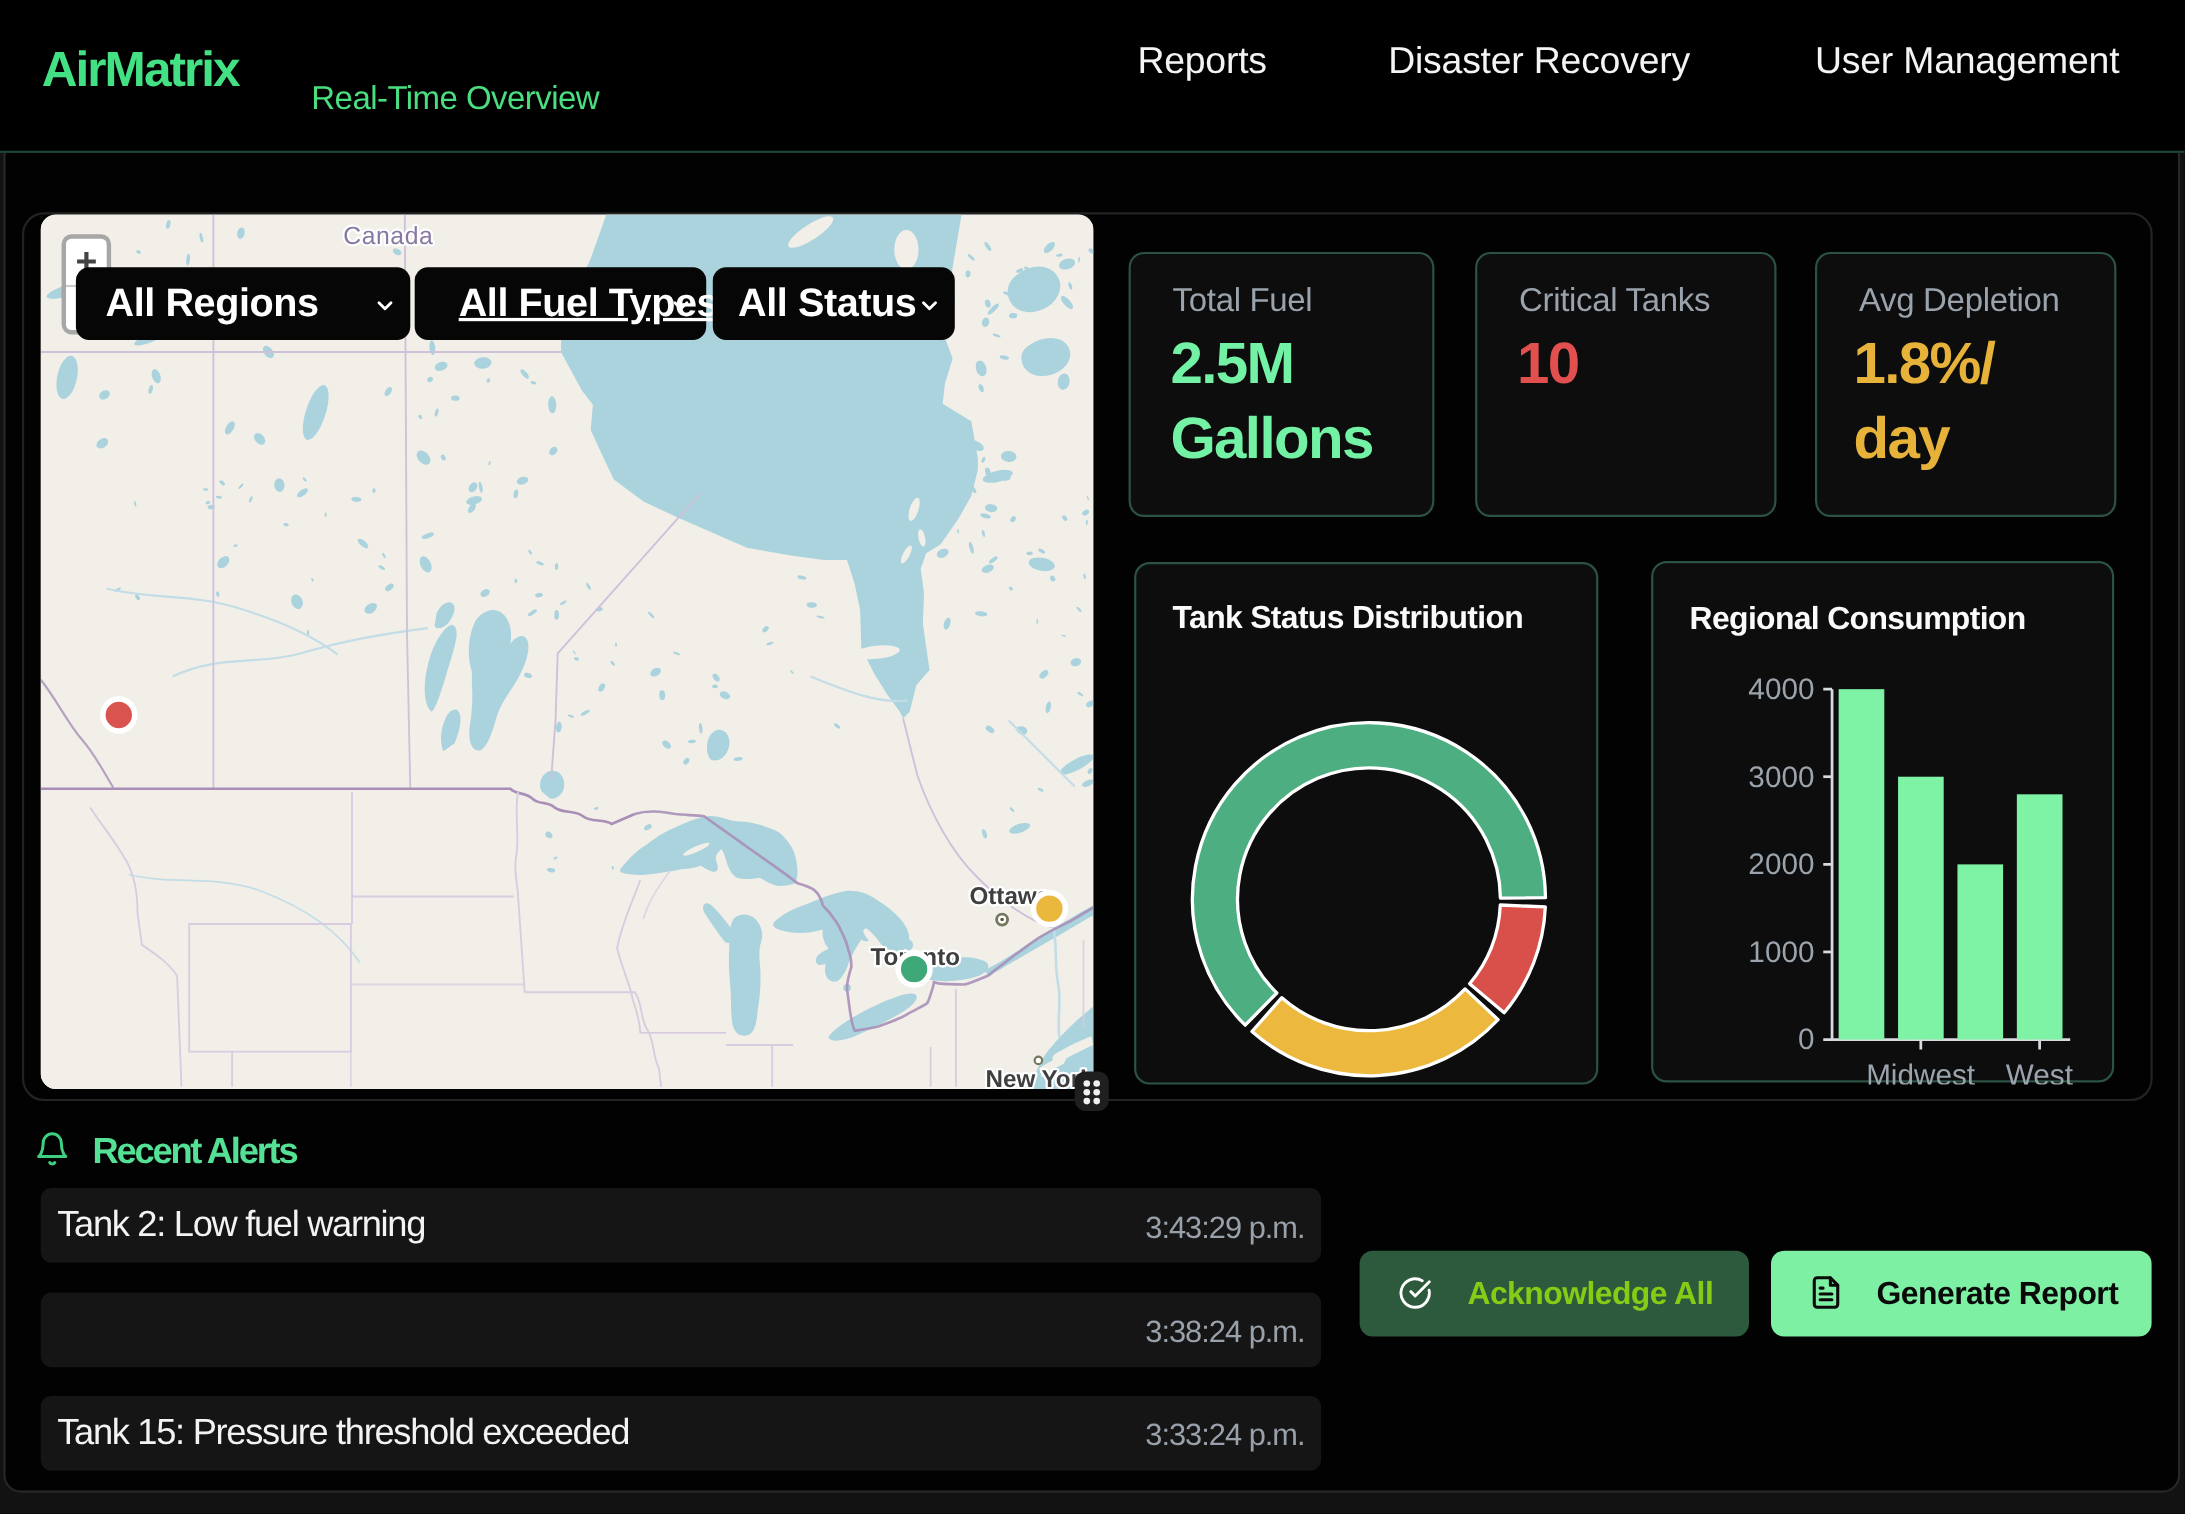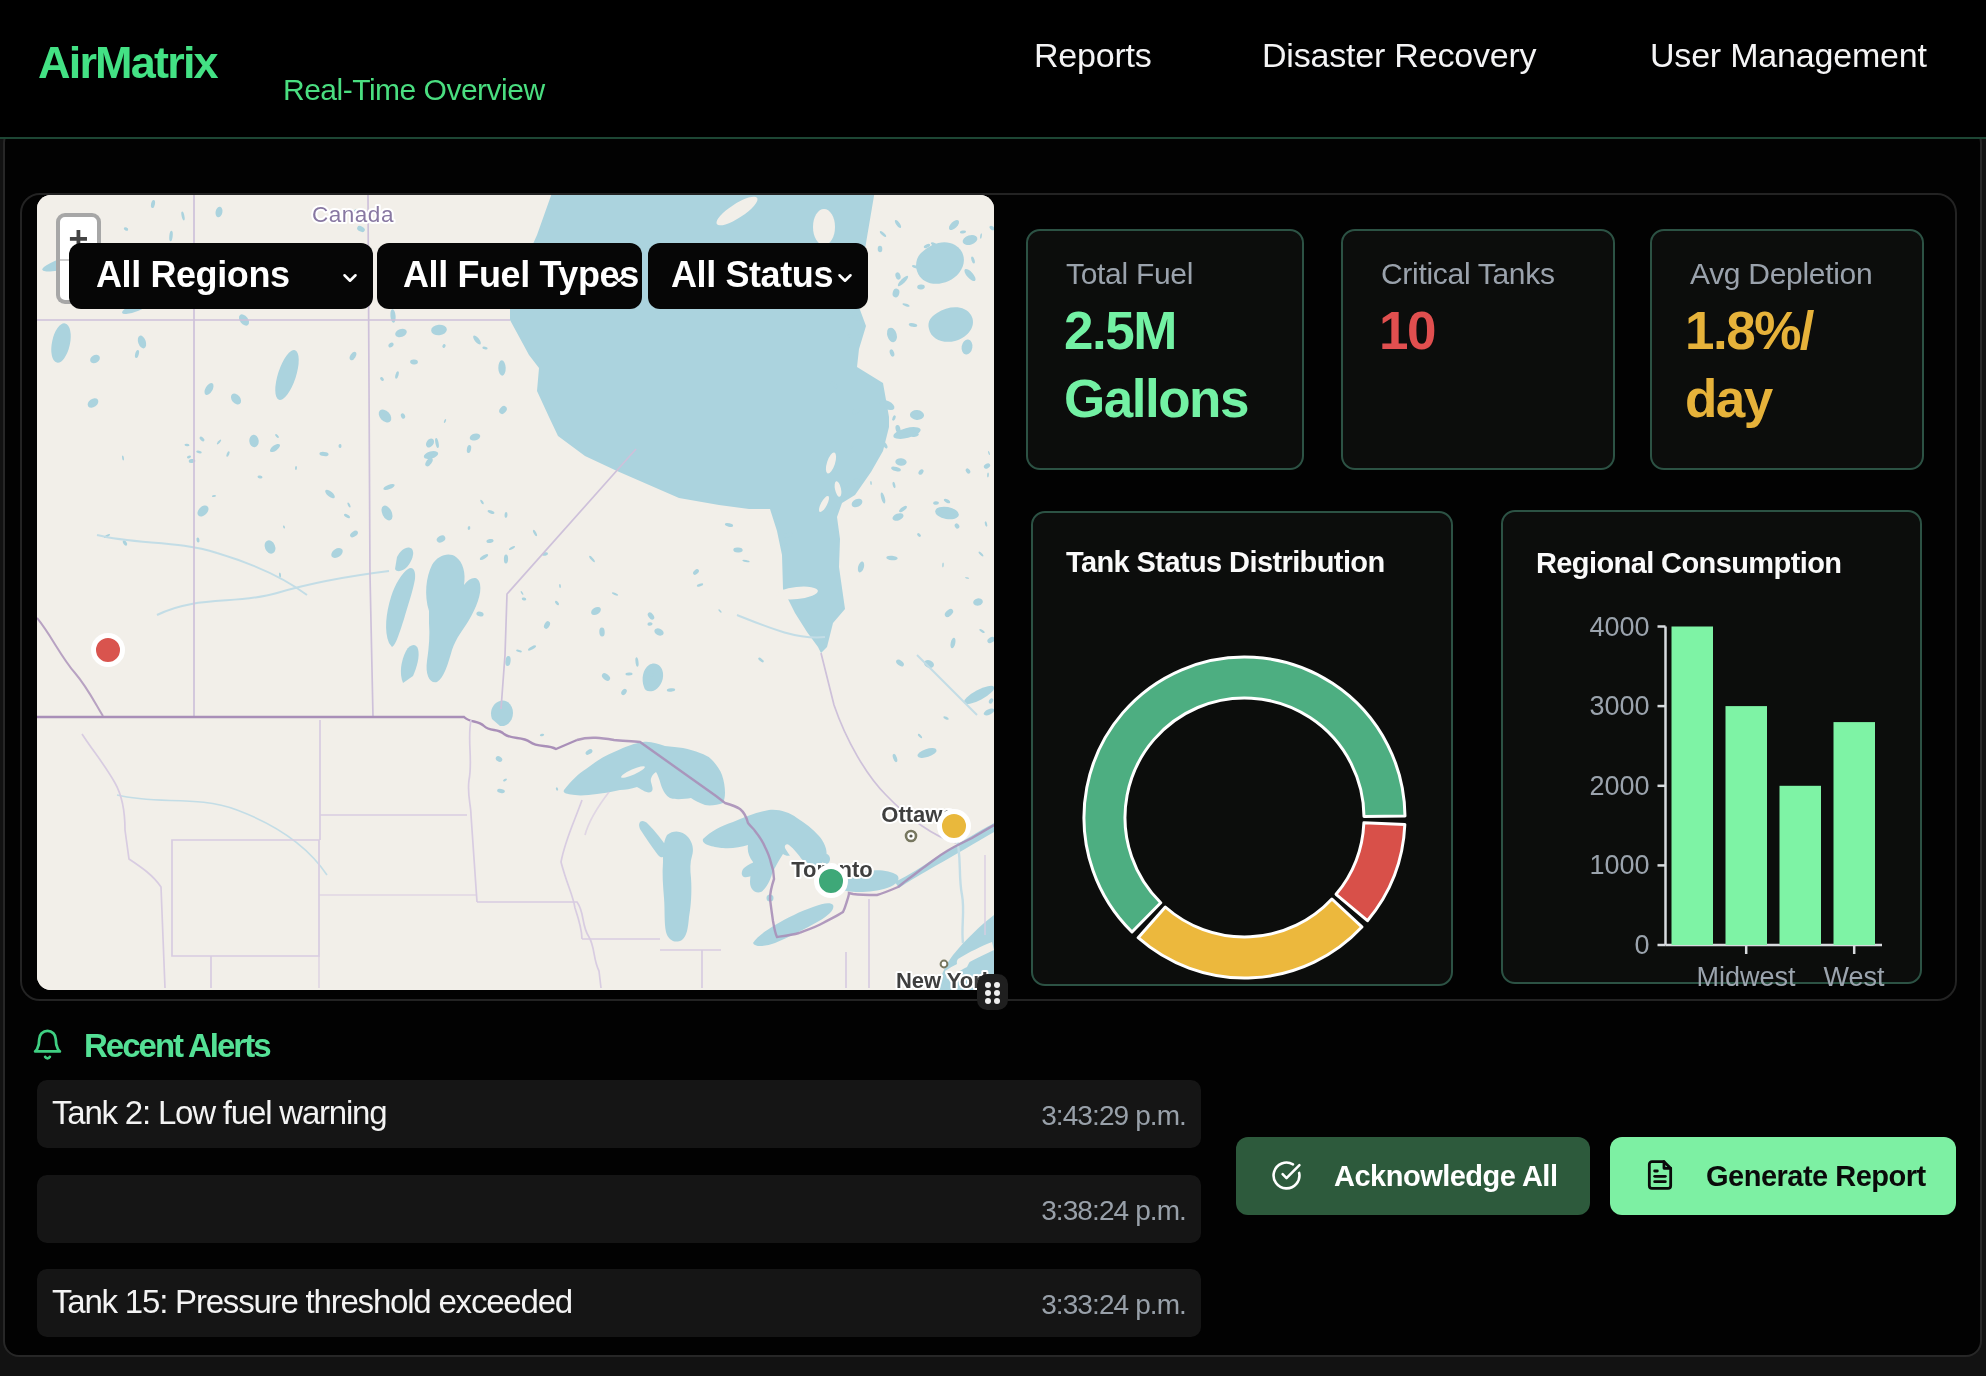--- a/index.html
+++ b/index.html
@@ -346,21 +346,21 @@
 </svg></div>
 
 <div id="zoomctl">
     <div class="plus">+</div>
     <div class="hr"></div>
   </div>
 <div class="dd" style="left:69px; width:304px;"><span style="padding-left:27px;">All Regions</span>
   <svg class="chev" width="22" height="22" viewBox="0 0 24 24" fill="none" stroke="#fff" stroke-width="2.8" stroke-linecap="round" stroke-linejoin="round">
       <path d="M6 9l6 6 6-6"></path>
     </svg></div>
-<div class="dd" style="left:377px; width:265px;"><span style="padding-left:26px;">All Fuel Types</span>
+<div class="dd" style="left:377px; width:265px;"><span style="padding-left:40px;text-decoration:underline;">All Fuel Types</span>
   <svg class="chev" width="22" height="22" viewBox="0 0 24 24" fill="none" stroke="#fff" stroke-width="2.8" stroke-linecap="round" stroke-linejoin="round">
       <path d="M6 9l6 6 6-6"></path>
     </svg></div>
 <div class="dd" style="left:648px; width:220px;"><span style="padding-left:23px;">All Status</span>
   <svg class="chev" width="22" height="22" viewBox="0 0 24 24" fill="none" stroke="#fff" stroke-width="2.8" stroke-linecap="round" stroke-linejoin="round">
       <path d="M6 9l6 6 6-6"></path>
     </svg></div>
 
 <div class="abs" style="left:977px; top:974px; width:31px; height:36px; background:#1f1f1f; border-radius:10px; z-index:7;">
   <svg width="31" height="36">
@@ -433,21 +433,21 @@
     <span class="tm">3:43:29 p.m.</span>
   </div>
 <div class="arow" style="top:1175px;">
     <span class="tm">3:38:24 p.m.</span>
   </div>
 <div class="arow" style="top:1269px;">
     <span class="t">Tank 15: Pressure threshold exceeded</span>
     <span class="tm">3:33:24 p.m.</span>
   </div>
 
-<div class="btn" style="left:1236px; width:354px; background:#2d5a3c; color:#ffffff;">
+<div class="btn" style="left:1236px; width:354px; background:#2d5a3c; color:#84cc16;">
   <svg style="position:absolute;left:35px;top:23px;" width="31" height="31" viewBox="0 0 24 24" fill="none" stroke="#fff" stroke-width="2" stroke-linecap="round" stroke-linejoin="round">
     <path d="M21.801 10A10 10 0 1 1 17 3.335"></path>
       <path d="m9 11 3 3L22 4"></path>
   </svg>
   <span style="position:absolute;left:98px;top:23px;">Acknowledge All</span>
 </div>
 <div class="btn" style="left:1610px; width:346px; background:#7df0a3; color:#0a0a0a;">
   <svg style="position:absolute;left:34px;top:22px;" width="32" height="32" viewBox="0 0 24 24" fill="none" stroke="#0a0a0a" stroke-width="2.1" stroke-linecap="round" stroke-linejoin="round">
     <path d="M15 2H6a2 2 0 0 0-2 2v16a2 2 0 0 0 2 2h12a2 2 0 0 0 2-2V7Z"></path>
     <path d="M15 2v5h5"></path>

